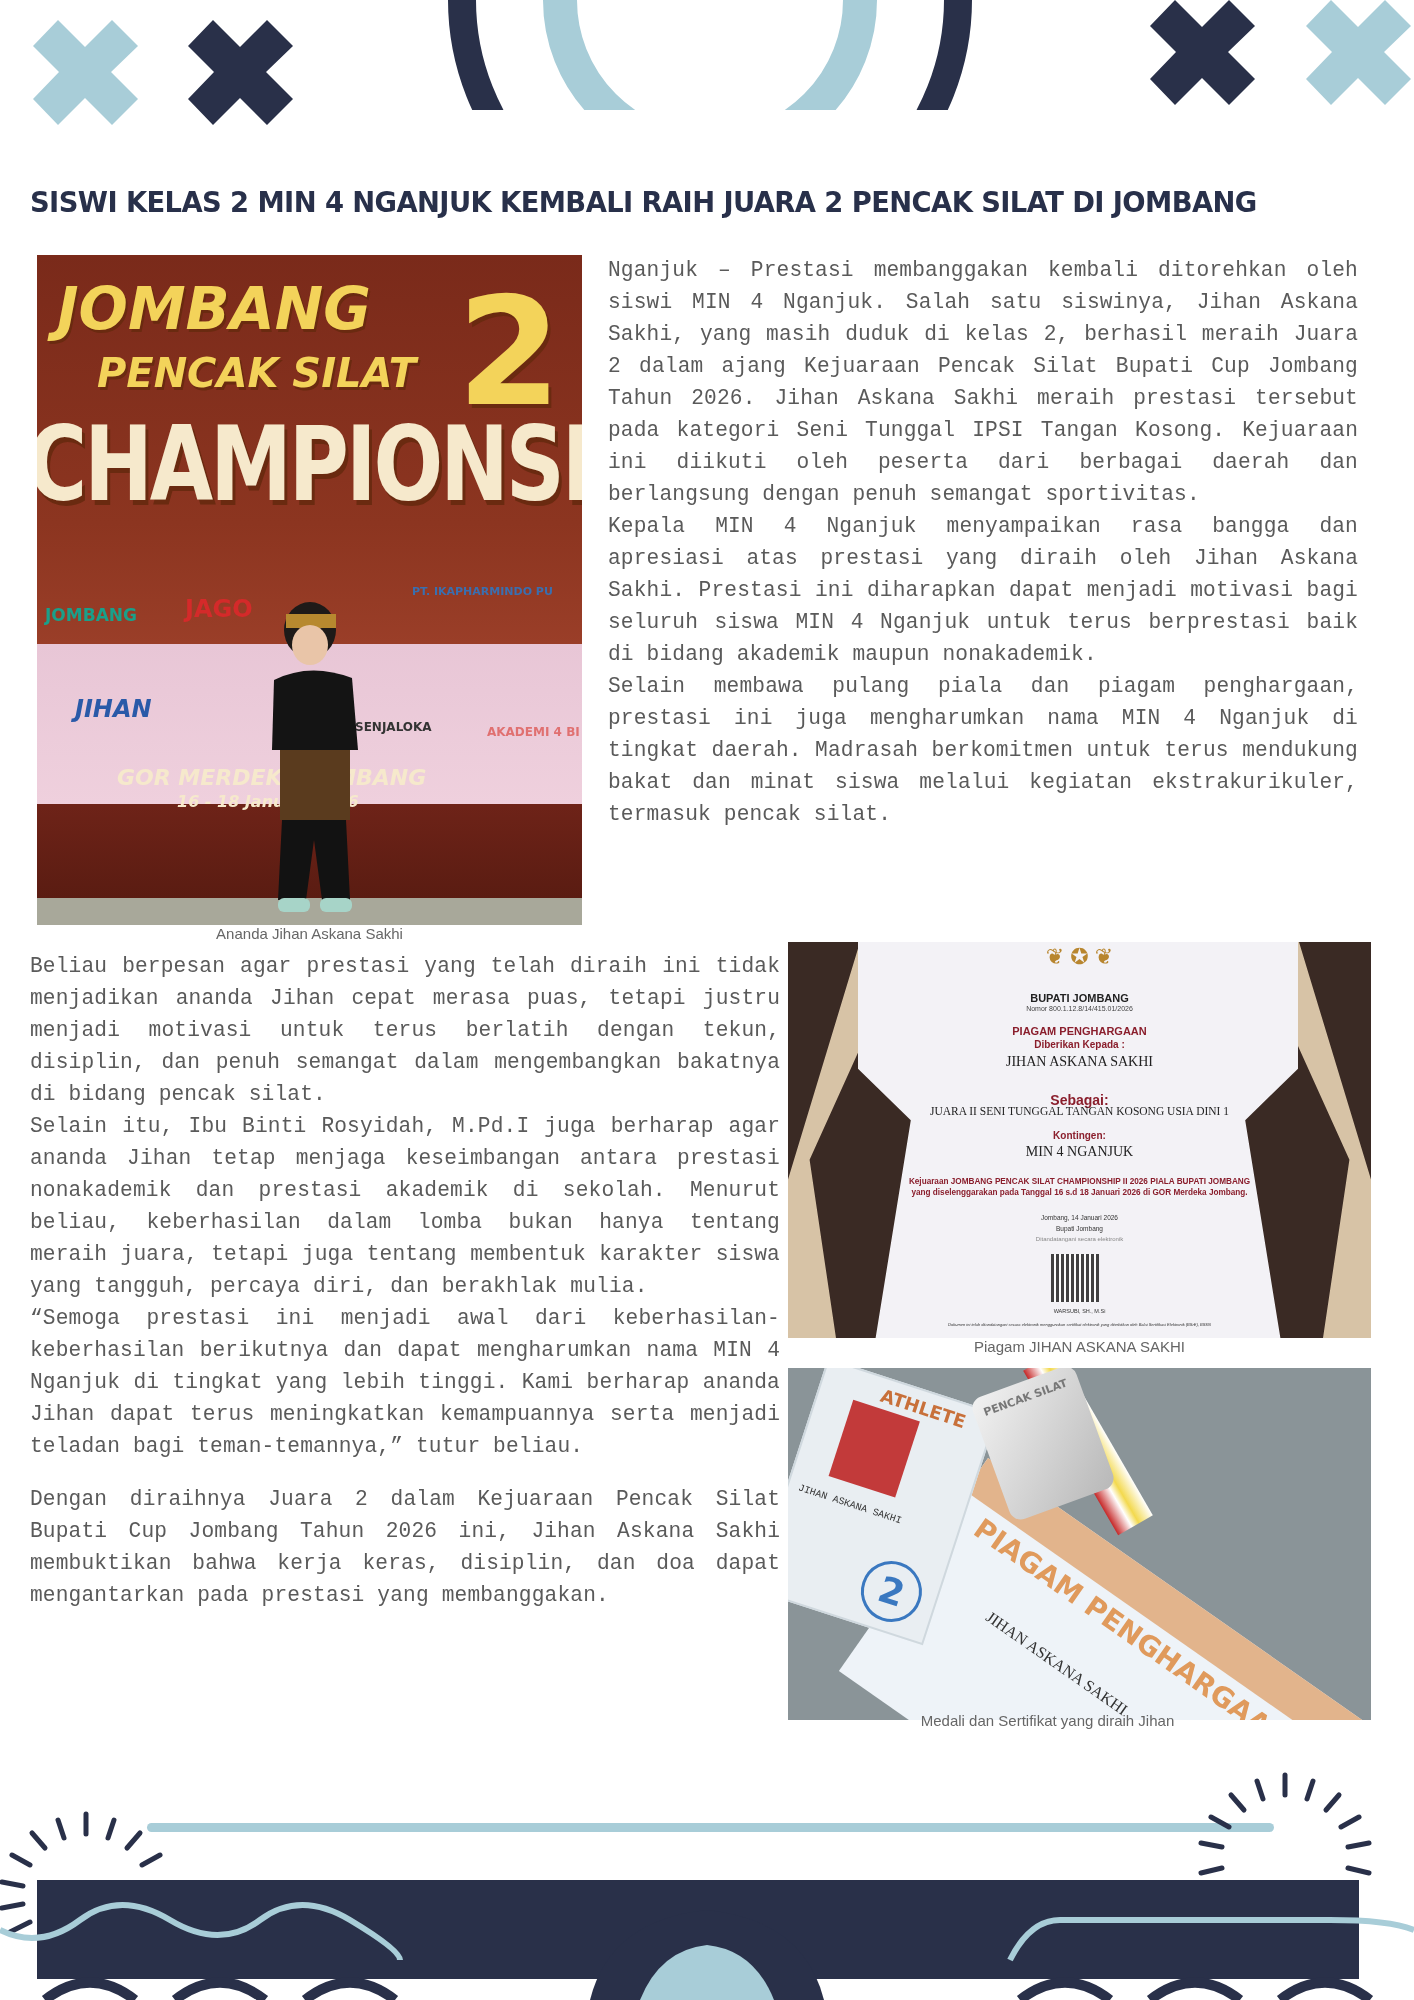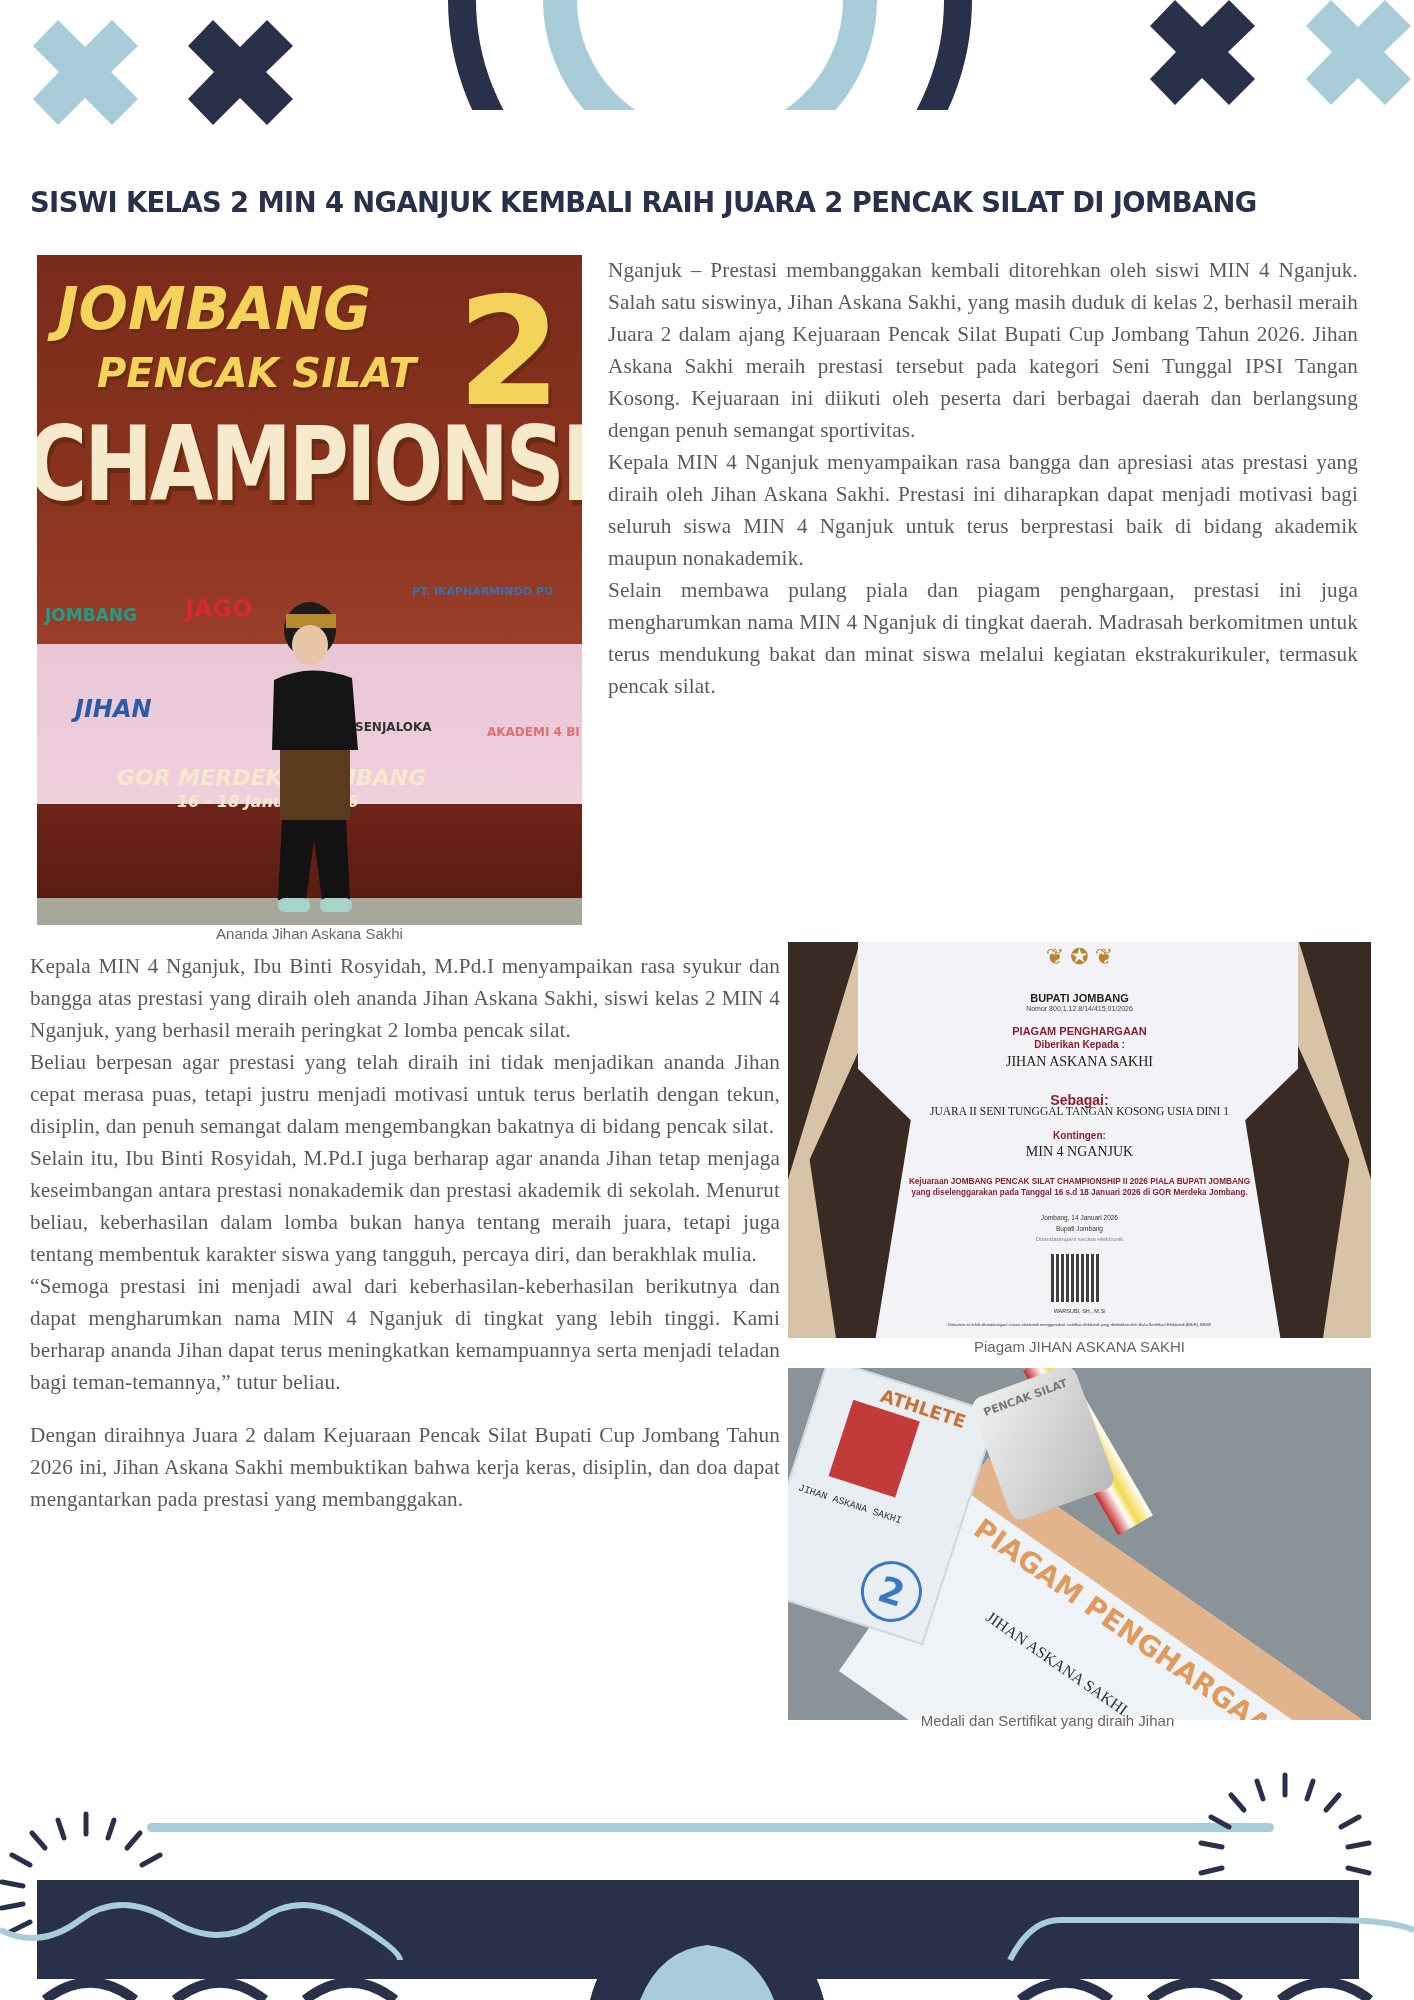--- a/index.html
+++ b/index.html
@@ -1,20 +1,20 @@
 <!DOCTYPE html>
 <html><head>
 <meta charset="utf-8">
 <style>
   html,body{margin:0;padding:0;background:#fff;}
   body{width:1414px;height:2000px;position:relative;overflow:hidden;font-family:"DejaVu Sans","Liberation Sans",sans-serif;color:#555;}
   .abs{position:absolute;}
   .xshape{position:absolute;width:105px;height:105px;}
   .title{position:absolute;left:30px;top:168px;width:1360px;font-family:"DejaVu Sans",sans-serif;font-weight:bold;font-size:27.5px;letter-spacing:-0.6px;color:#28304a;white-space:nowrap;transform:scaleX(0.995);transform-origin:left top;}
-  .para{margin:0;text-align:justify;font-size:21.2px;line-height:32px;color:#5a5a5a;font-family:Liberation Serif, serif;letter-spacing:0.15px;}
+  .para{margin:0;text-align:justify;font-size:21.2px;line-height:32px;color:#5a5a5a;font-family:Liberation Mono, monospace;letter-spacing:0.15px;}
   .col-right{position:absolute;left:608px;top:254px;width:750px;}
   .col-left{position:absolute;left:30px;top:950px;width:750px;}
   .caption{position:absolute;font-size:15px;color:#666;font-family:"Liberation Sans",sans-serif;text-align:center;}
   .photo{position:absolute;overflow:hidden;}
   
   .p1{left:37px;top:255px;width:545px;height:670px;background:linear-gradient(#7a2a1a 0%,#8c3520 40%,#9a3e28 58%,#e8c6d6 58%,#efd0dd 82%,#6e2318 82%,#5a1c12 96%,#a8a89a 96%);}
   .banner-t1{position:absolute;left:20px;top:20px;font-size:58px;font-weight:bold;font-style:italic;color:#f3d35a;font-family:"DejaVu Sans",sans-serif;text-shadow:2px 3px 0 #6a2a10;}
   .banner-t2{position:absolute;left:60px;top:95px;font-size:40px;font-weight:bold;font-style:italic;color:#f3d35a;font-family:"DejaVu Sans",sans-serif;text-shadow:2px 3px 0 #6a2a10;}
   .banner-t3{position:absolute;left:-10px;top:150px;font-size:82px;font-weight:bold;color:#f6e9cc;font-family:"DejaVu Sans",sans-serif;letter-spacing:-3px;text-shadow:3px 4px 0 #6a2a10;transform:scaleY(1.25);transform-origin:top;}
   .banner-two{position:absolute;left:420px;top:10px;font-size:150px;font-weight:bold;color:#f3d35a;font-family:"DejaVu Sans",sans-serif;text-shadow:3px 4px 0 #6a2a10;}
@@ -90,21 +90,20 @@
 </div>
 <div class="caption" style="left:37px;top:925px;width:545px">Ananda Jihan Askana Sakhi</div>
 
 <div class="col-right">
   <p class="para">Nganjuk – Prestasi membanggakan kembali ditorehkan oleh siswi MIN 4 Nganjuk. Salah satu siswinya, Jihan Askana Sakhi, yang masih duduk di kelas 2, berhasil meraih Juara 2 dalam ajang Kejuaraan Pencak Silat Bupati Cup Jombang Tahun 2026. Jihan Askana Sakhi meraih prestasi tersebut pada kategori Seni Tunggal IPSI Tangan Kosong. Kejuaraan ini diikuti oleh peserta dari berbagai daerah dan berlangsung dengan penuh semangat sportivitas.</p>
   <p class="para">Kepala MIN 4 Nganjuk menyampaikan rasa bangga dan apresiasi atas prestasi yang diraih oleh Jihan Askana Sakhi. Prestasi ini diharapkan dapat menjadi motivasi bagi seluruh siswa MIN 4 Nganjuk untuk terus berprestasi baik di bidang akademik maupun nonakademik.</p>
   <p class="para">Selain membawa pulang piala dan piagam penghargaan, prestasi ini juga mengharumkan nama MIN 4 Nganjuk di tingkat daerah. Madrasah berkomitmen untuk terus mendukung bakat dan minat siswa melalui kegiatan ekstrakurikuler, termasuk pencak silat.</p>
 </div>
 
 <div class="col-left">
-  <p class="para">Kepala MIN 4 Nganjuk, Ibu Binti Rosyidah, M.Pd.I menyampaikan rasa syukur dan bangga atas prestasi yang diraih oleh ananda Jihan Askana Sakhi, siswi kelas 2 MIN 4 Nganjuk, yang berhasil meraih peringkat 2 lomba pencak silat.</p>
   <p class="para">Beliau berpesan agar prestasi yang telah diraih ini tidak menjadikan ananda Jihan cepat merasa puas, tetapi justru menjadi motivasi untuk terus berlatih dengan tekun, disiplin, dan penuh semangat dalam mengembangkan bakatnya di bidang pencak silat.</p>
   <p class="para">Selain itu, Ibu Binti Rosyidah, M.Pd.I juga berharap agar ananda Jihan tetap menjaga keseimbangan antara prestasi nonakademik dan prestasi akademik di sekolah. Menurut beliau, keberhasilan dalam lomba bukan hanya tentang meraih juara, tetapi juga tentang membentuk karakter siswa yang tangguh, percaya diri, dan berakhlak mulia.</p>
   <p class="para">“Semoga prestasi ini menjadi awal dari keberhasilan-keberhasilan berikutnya dan dapat mengharumkan nama MIN 4 Nganjuk di tingkat yang lebih tinggi. Kami berharap ananda Jihan dapat terus meningkatkan kemampuannya serta menjadi teladan bagi teman-temannya,” tutur beliau.</p>
   <p class="para" style="margin-top:21px">Dengan diraihnya Juara 2 dalam Kejuaraan Pencak Silat Bupati Cup Jombang Tahun 2026 ini, Jihan Askana Sakhi membuktikan bahwa kerja keras, disiplin, dan doa dapat mengantarkan pada prestasi yang membanggakan.</p>
 </div>
 
 <div class="photo p2">
   <div class="cert-border-l"></div>
   <div class="cert-border-r"></div>
   <div class="cert-paper"></div>

